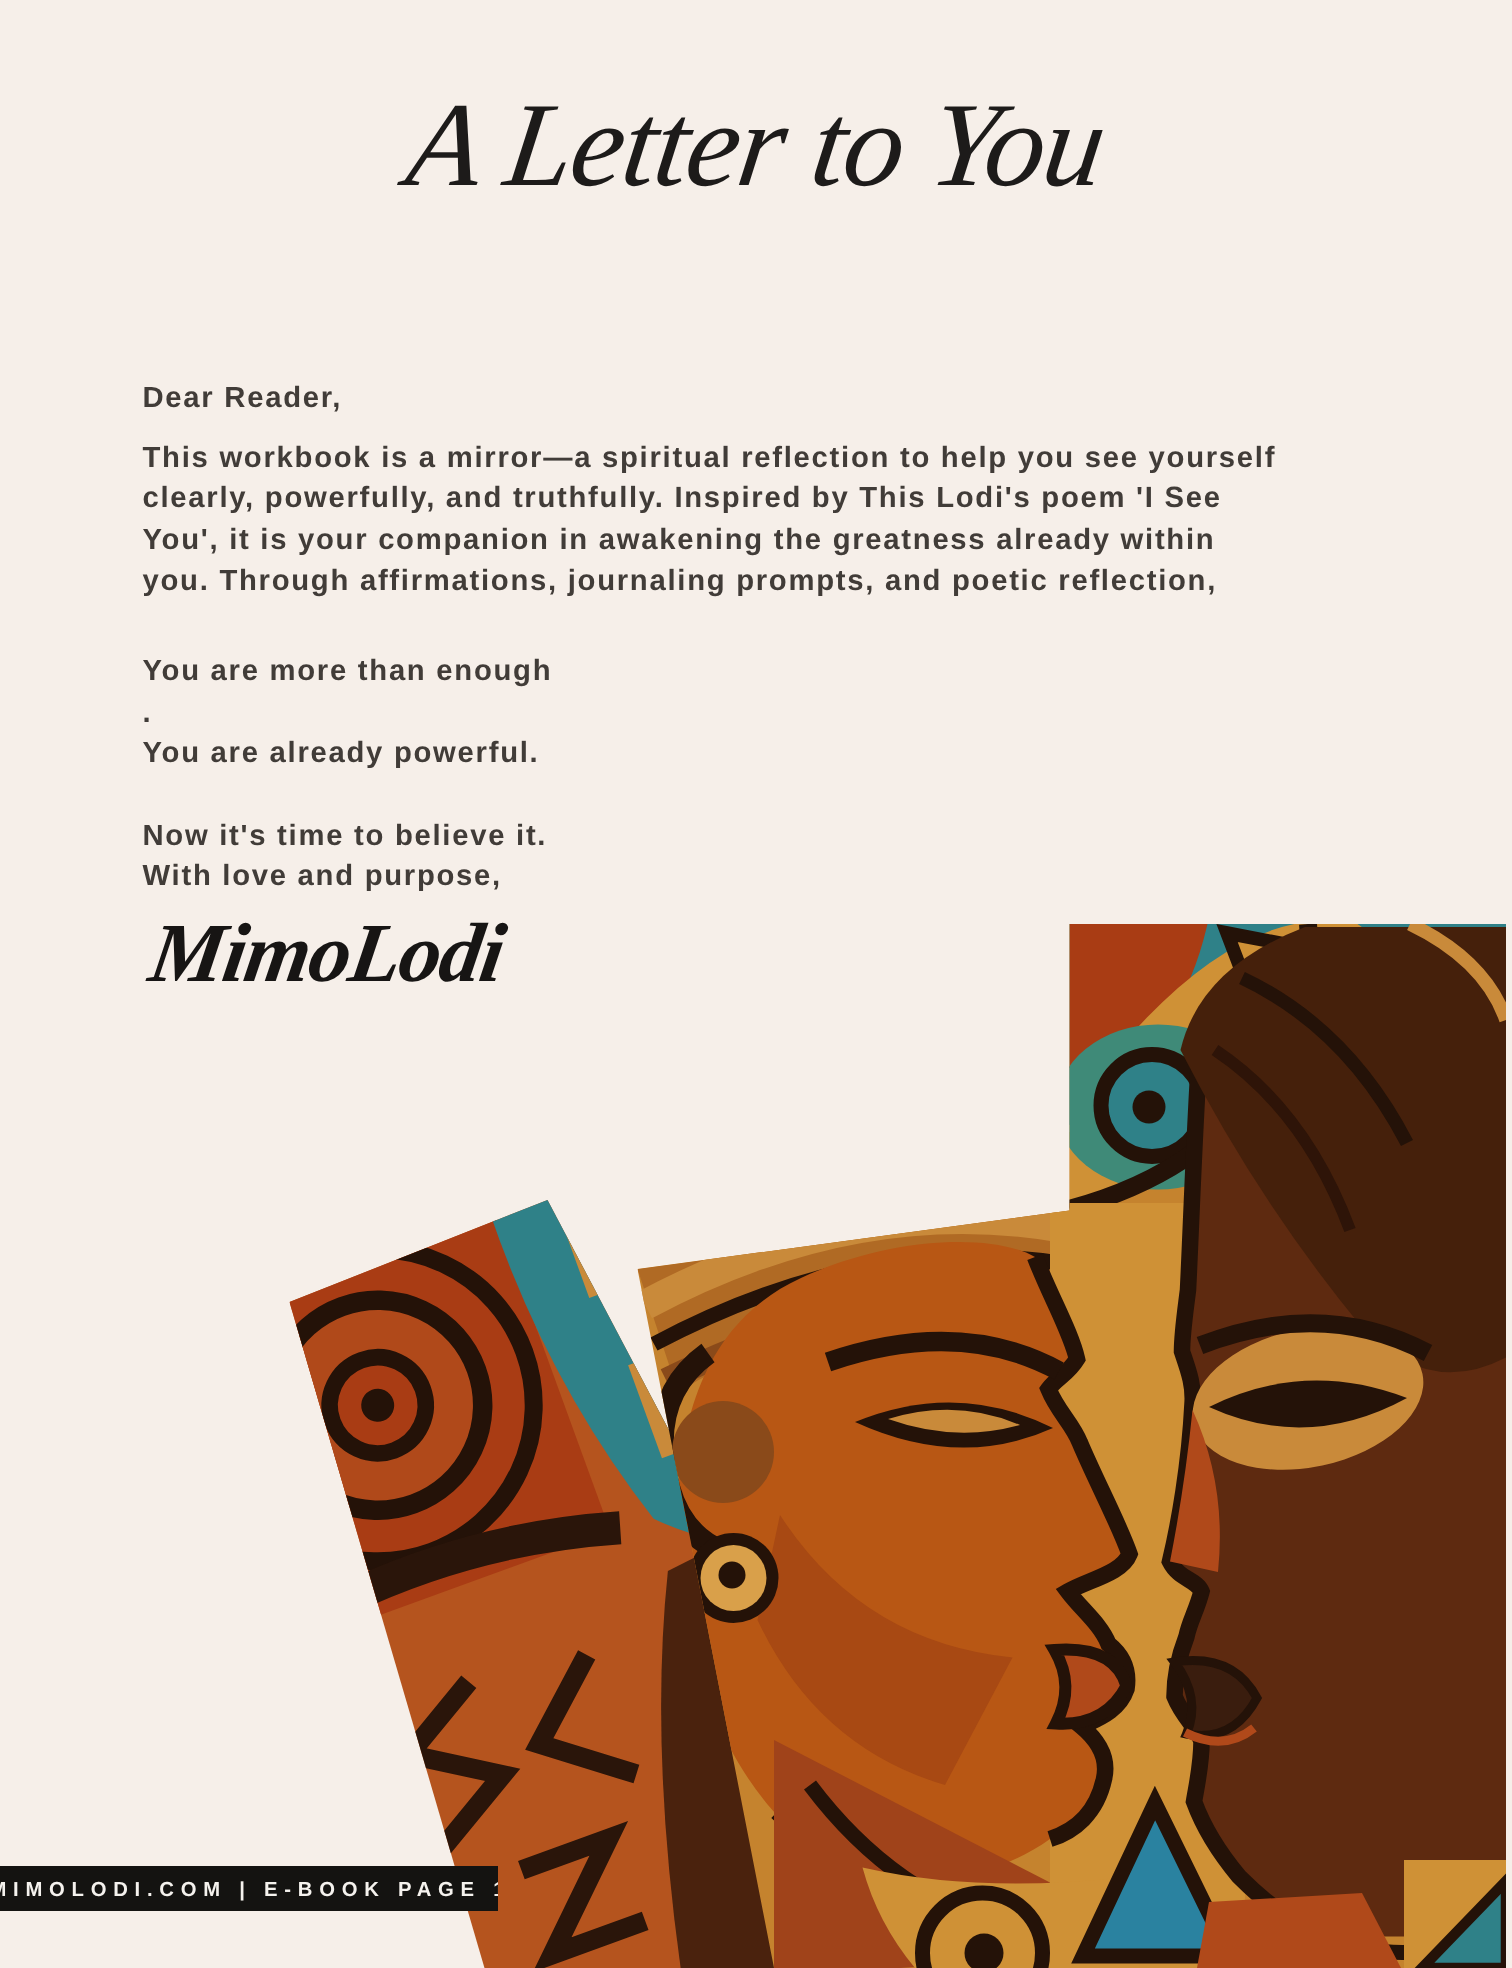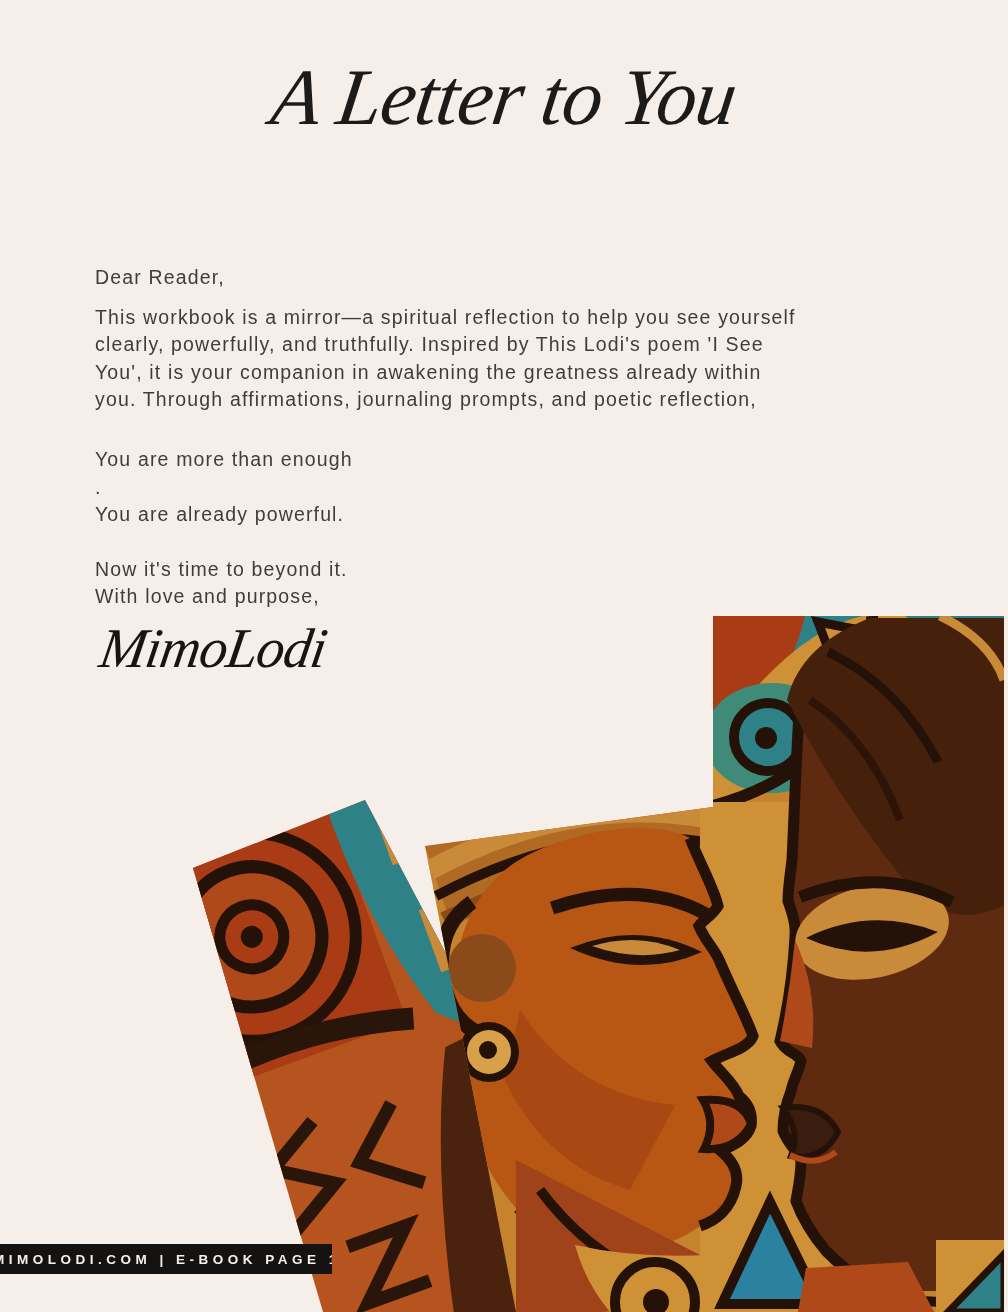--- a/index.html
+++ b/index.html
@@ -18,26 +18,27 @@
     font-style:italic;
     font-weight:normal;
     font-size:80px;
     letter-spacing:-1px;
     color:#1d1b1a;
     transform:skewX(-8deg);
     margin:0;
   }
   .letter{
     position:absolute;
-    left:95px;top:264px;
+    left:95px;top:252px;
     width:830px;
     color:#413c38;
     font-size:19.5px;
     line-height:27.6px;
     letter-spacing:1.15px;
+    font-weight:bold;
   }
   .letter .line{white-space:nowrap;}
   .para{margin-top:12px;}
   .affirm{margin-top:32px;}
   .belief{margin-top:27px;}
   .closing{}
   .signature{
     font-family:"Liberation Serif",serif;
     font-style:italic;
     font-size:56px;
@@ -84,21 +85,21 @@
       <div class="line">This workbook is a mirror—a spiritual reflection to help you see yourself</div>
       <div class="line">clearly, powerfully, and truthfully. Inspired by This Lodi's poem 'I See</div>
       <div class="line">You', it is your companion in awakening the greatness already within</div>
       <div class="line">you. Through affirmations, journaling prompts, and poetic reflection,</div>
     </div>
     <div class="affirm">
       <div class="line">You are more than enough</div>
       <div class="line">.</div>
       <div class="line">You are already powerful.</div>
     </div>
-    <div class="belief line">Now it's time to beyond it.</div>
+    <div class="belief line">Now it's time to believe it.</div>
     <div class="closing line">With love and purpose,</div>
     <div class="signature">MimoLodi</div>
   </div>
 
   <svg class="art" viewBox="0 590 1008 722" aria-hidden="true">
     <defs>
       <clipPath id="clipL">
           <polygon points="193,868 365,800 635,1312 323,1312"></polygon>
         </clipPath>
       <clipPath id="clipR">

